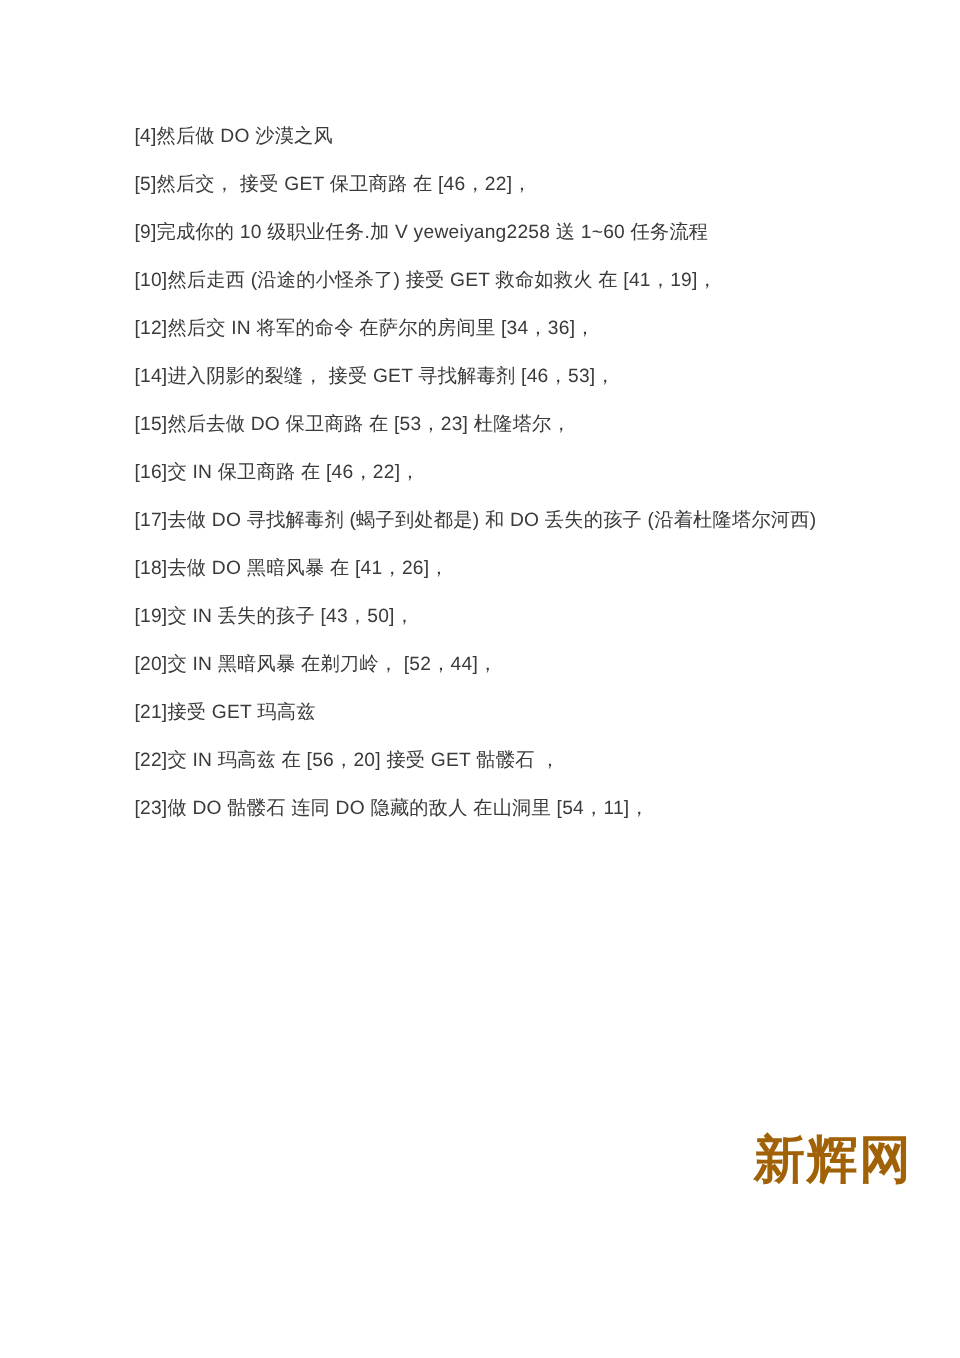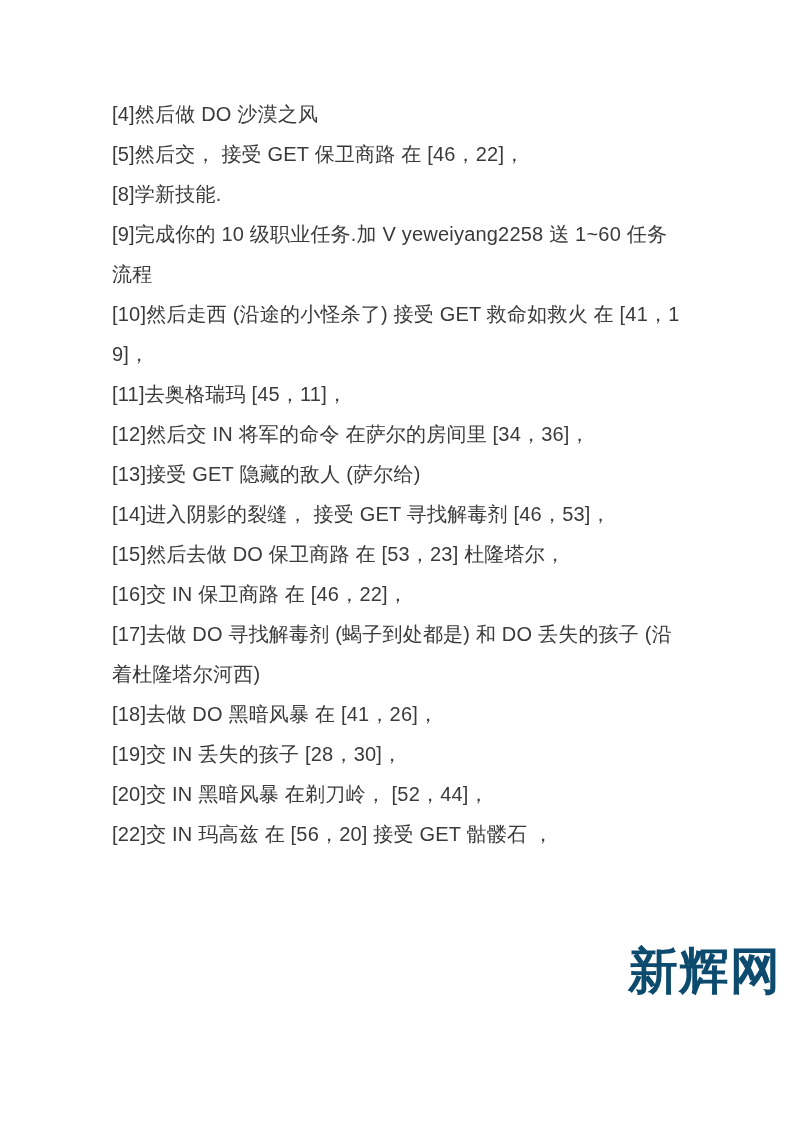--- a/index.html
+++ b/index.html
@@ -21,58 +21,57 @@
     width: 800px;
     height: 1132px;
     background: #ffffff;
   }
   .guide-body {
     position: absolute;
     top: 94px;
     left: 112px;
     width: 572px;
     color: #3a3a3a;
-    font-size: 20px;
+    font-size: 16px;
     line-height: 40px;
     letter-spacing: 0.2px;
   }
   .guide-body p {
     margin: 0;
     padding: 0;
     word-break: break-all;
   }
   .watermark {
     position: absolute;
     left: 628px;
     top: 946px;
-    font-size: 50px;
+    font-size: 43px;
     font-weight: bold;
-    color: #0c4a6e;
+    color: #a16207;
     letter-spacing: 1px;
     line-height: 1;
     white-space: nowrap;
     user-select: none;
   }
 </style>
 </head>
 <body>
 
 <div class="page">
   <div class="guide-body">
     <p>[4]然后做 DO 沙漠之风</p>
     <p>[5]然后交， 接受 GET 保卫商路 在 [46，22]，</p>
-    <p>[8]学新技能.</p>
     <p>[9]完成你的 10 级职业任务.加 V yeweiyang2258 送 1~60 任务流程</p>
     <p>[10]然后走西 (沿途的小怪杀了) 接受 GET 救命如救火 在 [41，19]，</p>
-    <p>[11]去奥格瑞玛 [45，11]，</p>
     <p>[12]然后交 IN 将军的命令 在萨尔的房间里 [34，36]，</p>
-    <p>[13]接受 GET 隐藏的敌人 (萨尔给)</p>
     <p>[14]进入阴影的裂缝， 接受 GET 寻找解毒剂 [46，53]，</p>
     <p>[15]然后去做 DO 保卫商路 在 [53，23] 杜隆塔尔，</p>
     <p>[16]交 IN 保卫商路 在 [46，22]，</p>
     <p>[17]去做 DO 寻找解毒剂 (蝎子到处都是) 和 DO 丢失的孩子 (沿着杜隆塔尔河西)</p>
     <p>[18]去做 DO 黑暗风暴 在 [41，26]，</p>
-    <p>[19]交 IN 丢失的孩子 [28，30]，</p>
+    <p>[19]交 IN 丢失的孩子 [43，50]，</p>
     <p>[20]交 IN 黑暗风暴 在剃刀岭， [52，44]，</p>
+    <p>[21]接受 GET 玛高兹</p>
     <p>[22]交 IN 玛高兹 在 [56，20] 接受 GET 骷髅石 ，</p>
+    <p>[23]做 DO 骷髅石 连同 DO 隐藏的敌人 在山洞里 [54，11]，</p>
   </div>
   <div class="watermark">新辉网</div>
 </div>
 
 </body></html>

